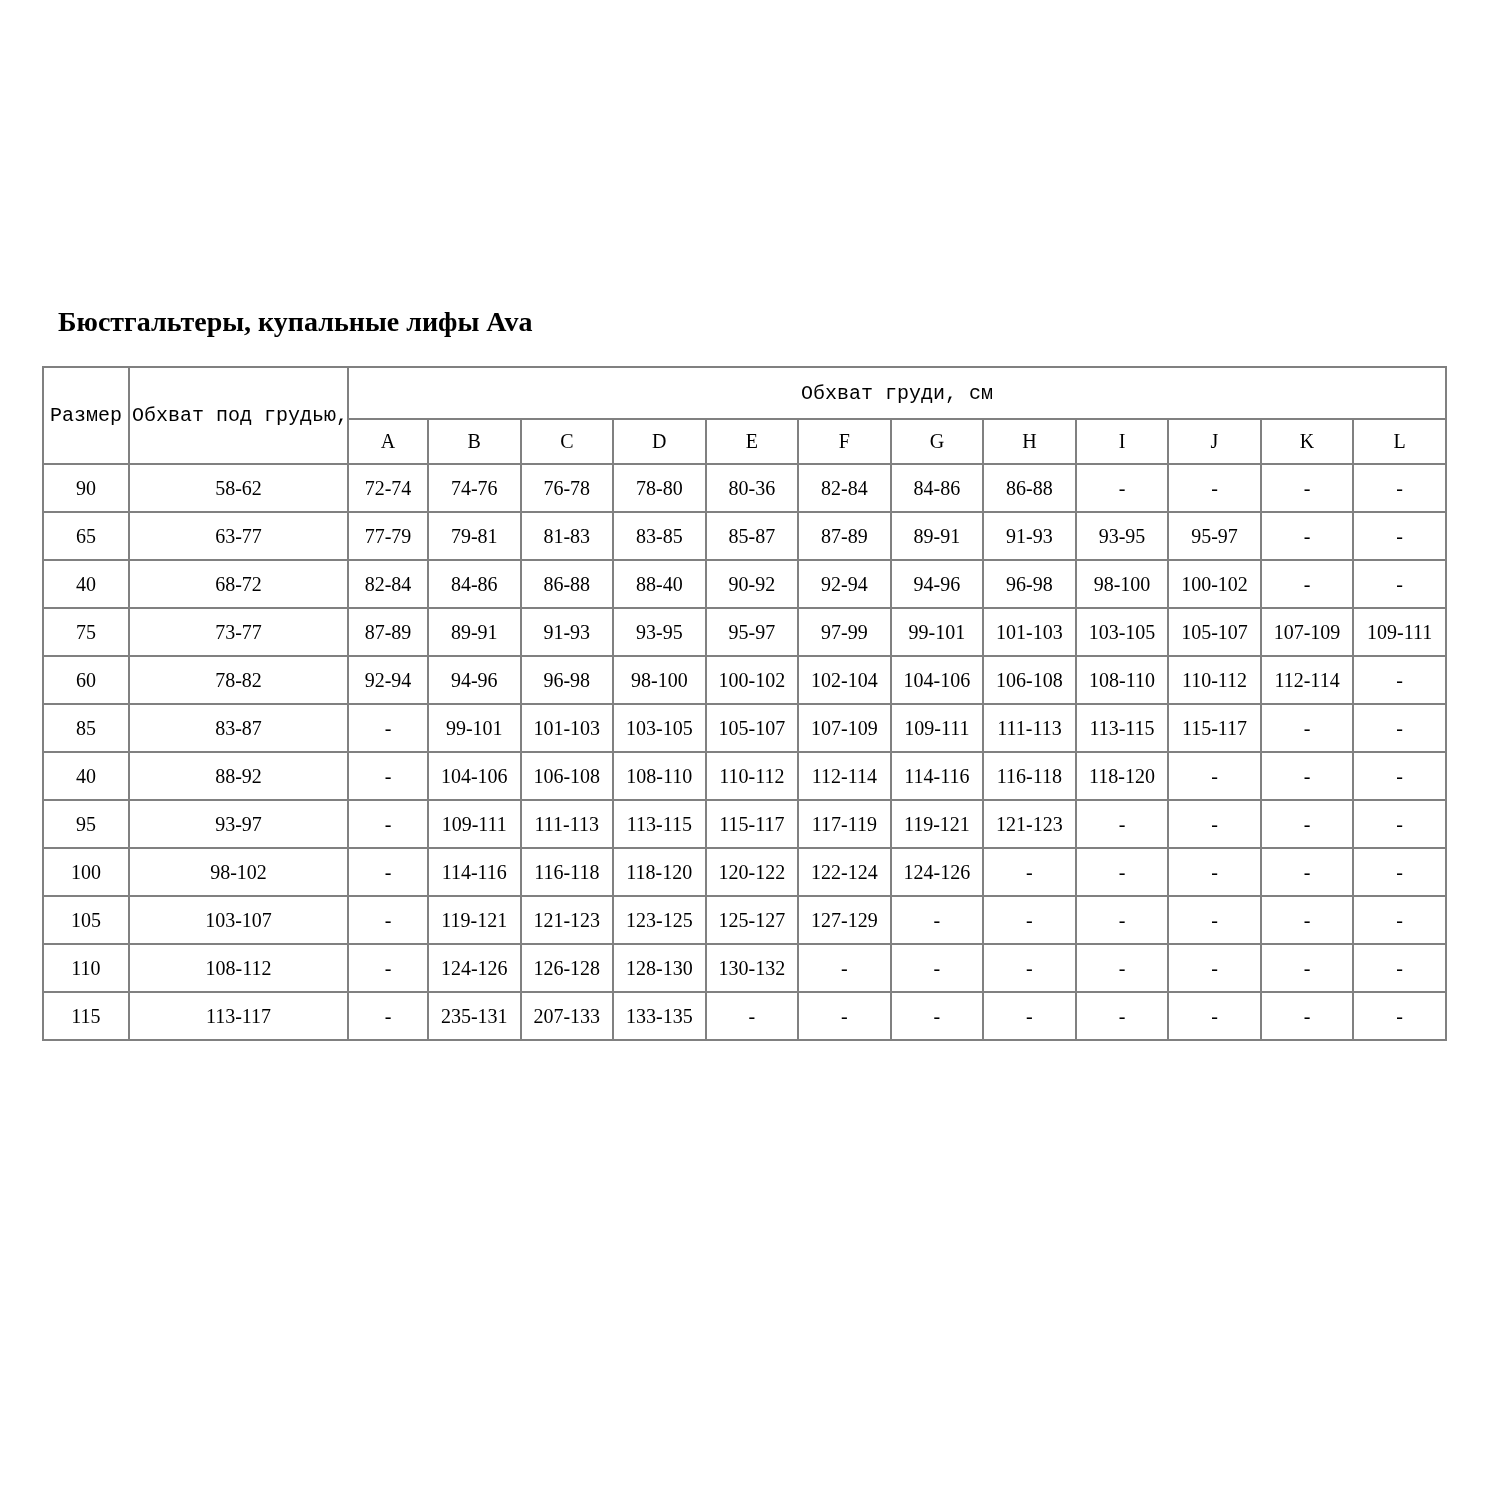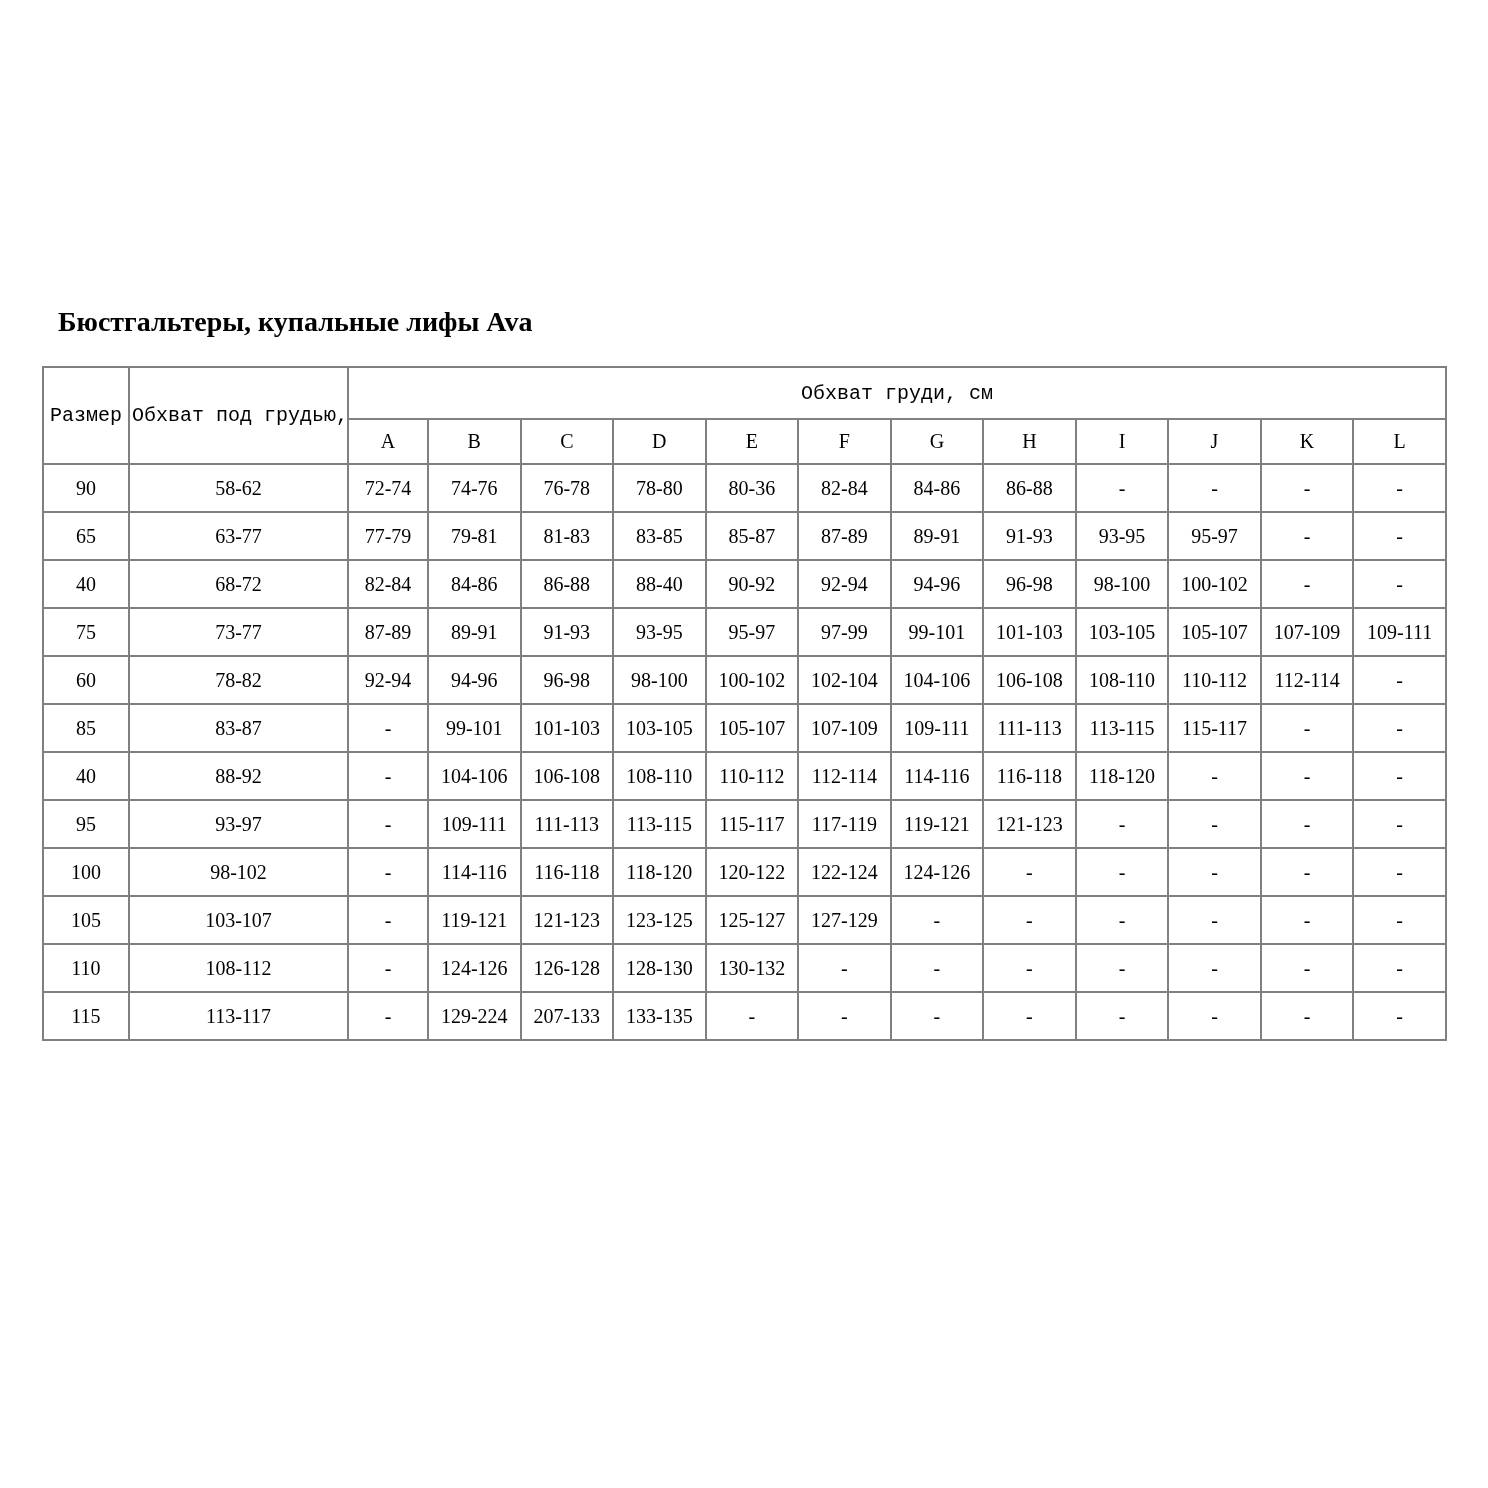--- a/index.html
+++ b/index.html
@@ -261,21 +261,21 @@
           <td>-</td>
           <td>-</td>
           <td>-</td>
           <td>-</td>
           <td>-</td>
         </tr>
         <tr>
           <td>115</td>
           <td>113-117</td>
           <td>-</td>
-          <td>129-224</td>
+          <td>235-131</td>
           <td>207-133</td>
           <td>133-135</td>
           <td>-</td>
           <td>-</td>
           <td>-</td>
           <td>-</td>
           <td>-</td>
           <td>-</td>
           <td>-</td>
           <td>-</td>

